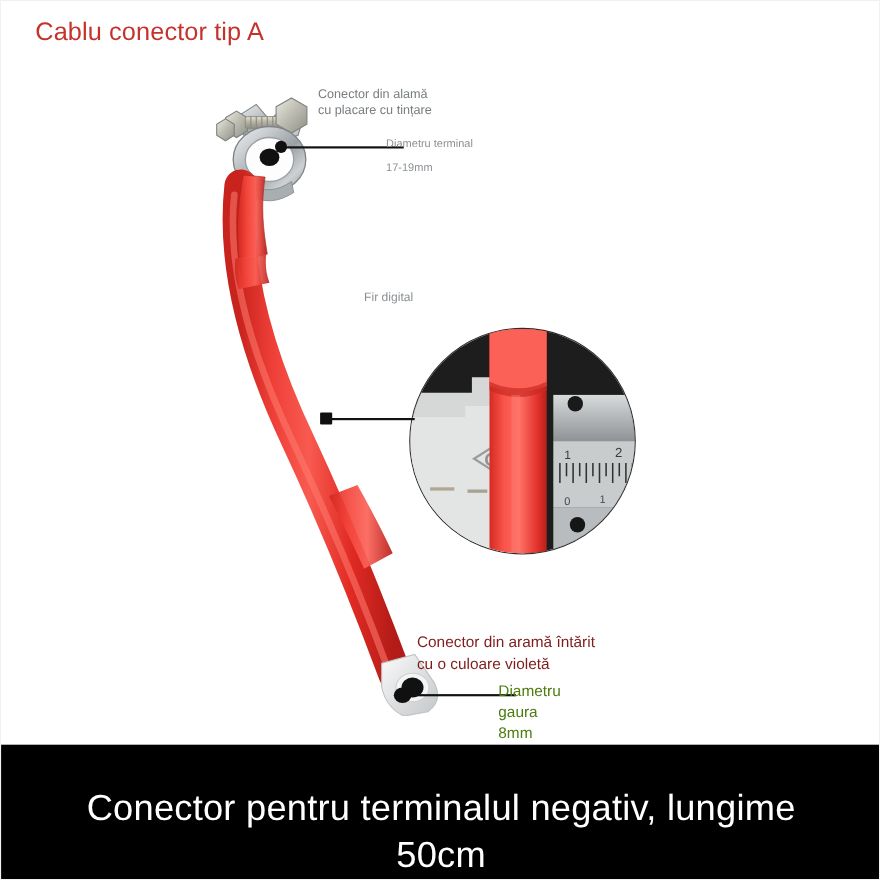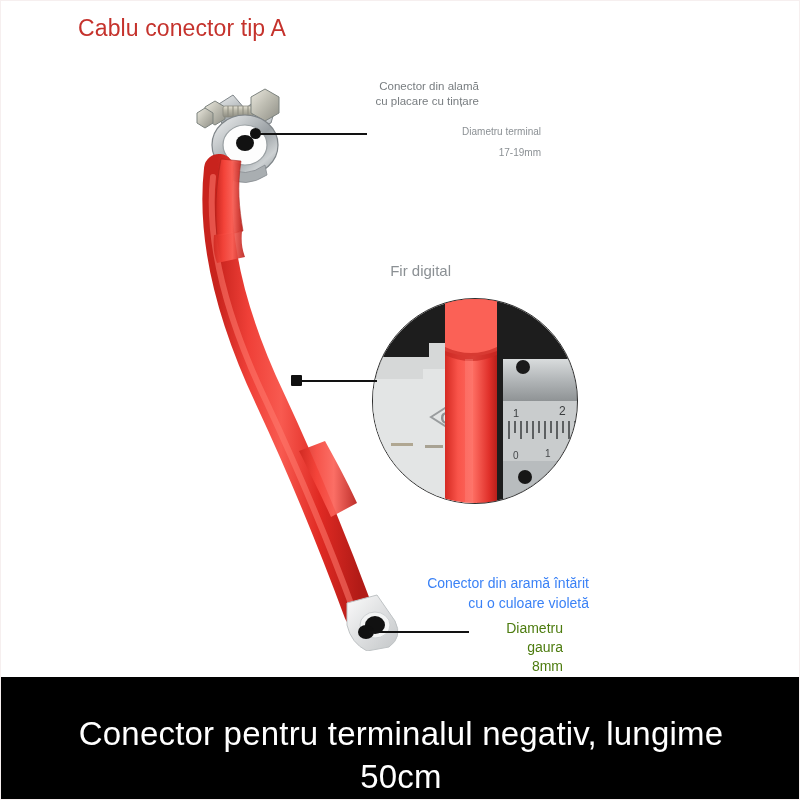--- a/index.html
+++ b/index.html
@@ -24,28 +24,27 @@
     position: absolute;
     left: 0;
     top: 12px;
     width: 270px;
     text-align: center;
     color: #c5322c;
     font-size: 23px;
     line-height: 31px;
     font-weight: 400;
     letter-spacing: .1px;
-    margin-left: 46px;
   }
 
   
   .anno {
     position: absolute;
     color: #7d8285;
-    text-align: right;
+    text-align: left;
     white-space: pre-line;
   }
   #anno-brass {
     left: 288px;
     top: 78px;
     width: 190px;
     font-size: 11.5px;
     line-height: 15px;
     color: #787d80;
   }
@@ -54,31 +53,31 @@
     top: 120px;
     width: 190px;
     font-size: 10px;
     line-height: 21px;
     color: #8b9094;
   }
   #anno-fir {
     left: 330px;
     top: 260px;
     width: 120px;
-    font-size: 15px;
+    font-size: 11px;
     line-height: 20px;
     color: #8b9094;
   }
   #anno-copper {
     left: 378px;
     top: 572px;
     width: 210px;
     font-size: 14px;
     line-height: 20px;
-    color: #3b82f6;
+    color: #7f1d1d;
   }
   #anno-hole-dia {
     left: 452px;
     top: 618px;
     width: 110px;
     font-size: 14px;
     line-height: 19px;
     color: #4d7c0f;
   }
 

